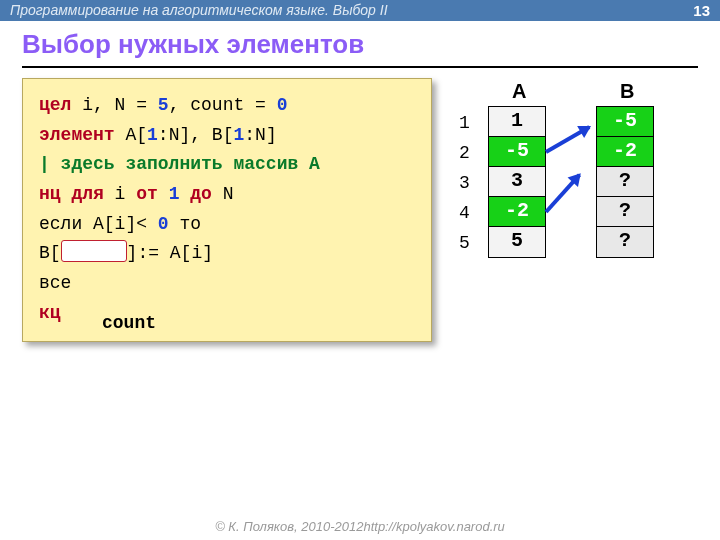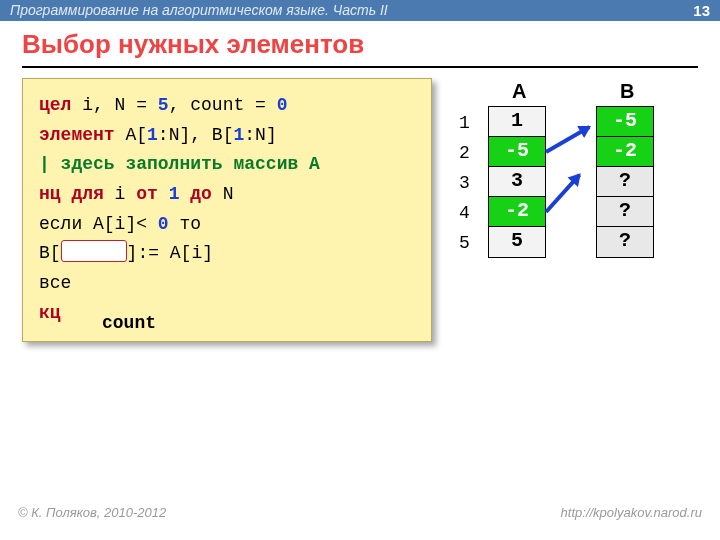--- a/index.html
+++ b/index.html
@@ -19,21 +19,21 @@
     padding: 2px 10px;
     display: flex;
     justify-content: space-between;
     font-style: italic;
   }
   .pagenum { font-style: normal; font-weight: 700; font-size: 15px; color: #fff; }
   .content { padding: 8px 22px 0 22px; }
   .title {
     font-size: 26px;
     font-weight: 700;
-    color: #ef4444;
+    color: #8b5cf6;
     border-bottom: 2px solid #000;
     padding-bottom: 6px;
     margin-bottom: 10px;
   }
   .desc { font-size: 19px; line-height: 1.35; margin-bottom: 10px; }
   .desc .kw { color: #1a3fd6; font-weight: 600; }
   .desc .mono { font-family: "Courier New", monospace; font-size: 20px; }
 
   .main { display: flex; gap: 22px; }
 
@@ -122,33 +122,33 @@
     right: -2px; top: -5px;
     border-left: 12px solid #1a3fd6;
     border-top: 7px solid transparent;
     border-bottom: 7px solid transparent;
   }
   .ar1 { left: 92px; top: 72px; width: 50px; transform: rotate(-30deg); }
   .ar2 { left: 92px; top: 132px; width: 50px; transform: rotate(-48deg); }
 
   .footer {
     position: absolute;
-    bottom: 20px; left: 0; width: 100%;
-    display: flex; justify-content: space-between;
+    bottom: 6px; left: 0; width: 100%;
+    display: flex; justify-content: center;
     padding: 0 18px;
     font-size: 13px;
     color: #9a9a9a;
     font-style: italic;
   }
 </style>
 </head>
 <body>
 
 <div class="topbar">
-  <span>Программирование на алгоритмическом языке. Часть II</span>
+  <span>Программирование на алгоритмическом языке. Выбор II</span>
   <span class="pagenum">13</span>
 </div>
 
 <div class="content">
   <div class="title">Выбор нужных элементов</div>
 
 
   <div class="main">
 
     <div class="codebox">

